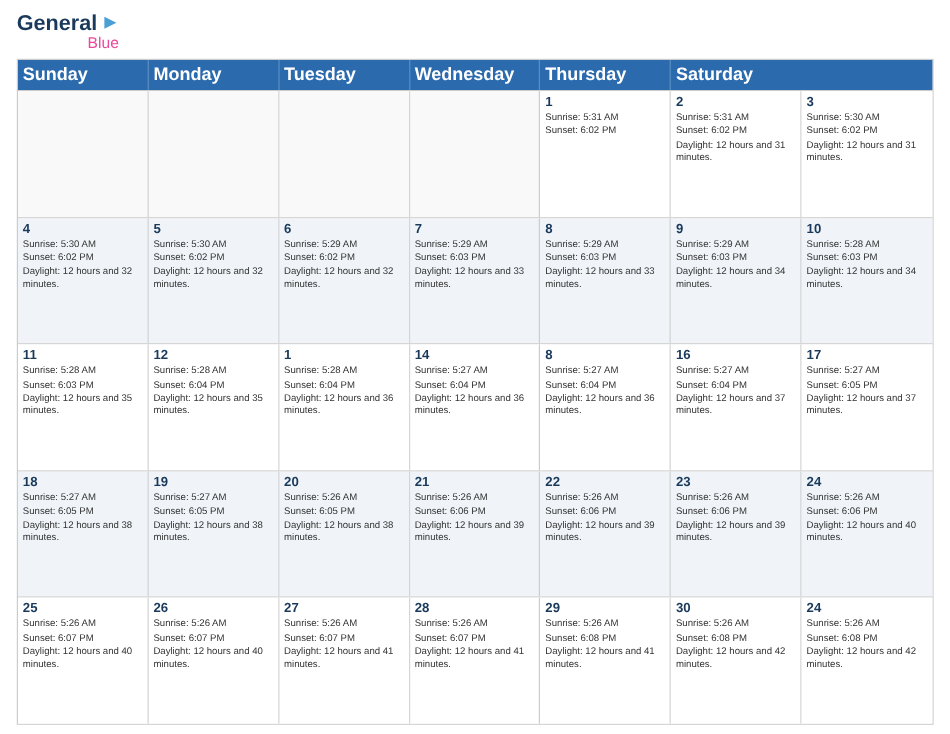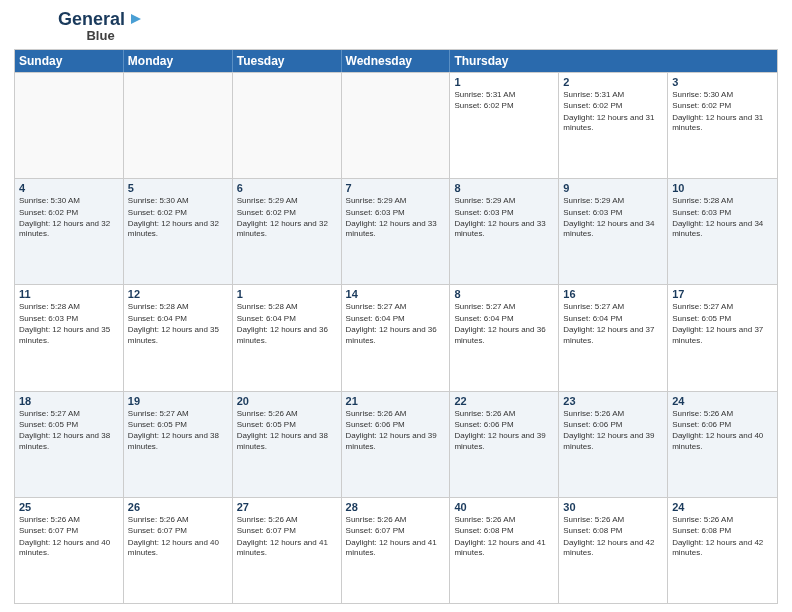--- a/index.html
+++ b/index.html
@@ -19,33 +19,32 @@
     }
     .header {
       display: flex;
       justify-content: space-between;
       align-items: flex-start;
       margin-bottom: 6px;
     }
     .logo {
       display: flex;
       flex-direction: column;
-      align-items: center;
-      margin-left: 44px;
+      align-items: flex-end;
     }
     .logo-text {
       font-size: 18px;
       font-weight: bold;
       color: #1a3a5c;
       line-height: 1;
     }
     .logo-blue {
       font-size: 13px;
-      font-weight: bold;
-      color: #404040;
+      font-weight: normal;
+      color: #ec4899;
     }
     .title-area {
       text-align: right;
     }
     .month-title {
       font-size: 32px;
       font-weight: bold;
       color: #1a3a5c;
       line-height: 1.1;
     }
@@ -59,21 +58,21 @@
       flex-direction: column;
       border: 1px solid #ccc;
     }
     .cal-header {
       display: grid;
       grid-template-columns: repeat(7, 1fr);
       background: #2a6aad;
     }
     .cal-header-cell {
       color: #fff;
-      font-size: 12px;
+      font-size: 15px;
       font-weight: bold;
       padding: 4px 4px;
       text-align: left;
       border-right: 1px solid #5a8fc4;
     }
     .cal-header-cell:last-child { border-right: none; }
     .cal-body {
       display: flex;
       flex-direction: column;
       flex: 1;
@@ -129,20 +128,21 @@
     </div>
   </div>
 
   <div class="calendar">
     <div class="cal-header">
     <div class="cal-header-cell">Sunday</div>
         <div class="cal-header-cell">Monday</div>
         <div class="cal-header-cell">Tuesday</div>
         <div class="cal-header-cell">Wednesday</div>
         <div class="cal-header-cell">Thursday</div>
+        <div class="cal-header-cell">Saturday</div>
       </div>
     <div class="cal-body">
     <div class="cal-row">
           <div class="cal-cell empty"></div>
           <div class="cal-cell empty"></div>
           <div class="cal-cell empty"></div>
           <div class="cal-cell empty"></div>
           <div class="cal-cell">
             <div class="day-num">1</div>
             <div class="cell-text">Sunrise: 5:31 AM</div>
@@ -312,21 +312,21 @@
             <div class="cell-text">Sunset: 6:07 PM</div>
             <div class="cell-text">Daylight: 12 hours and 41 minutes.</div>
           </div>
           <div class="cal-cell">
             <div class="day-num">28</div>
             <div class="cell-text">Sunrise: 5:26 AM</div>
             <div class="cell-text">Sunset: 6:07 PM</div>
             <div class="cell-text">Daylight: 12 hours and 41 minutes.</div>
           </div>
           <div class="cal-cell">
-            <div class="day-num">40</div>
+            <div class="day-num">29</div>
             <div class="cell-text">Sunrise: 5:26 AM</div>
             <div class="cell-text">Sunset: 6:08 PM</div>
             <div class="cell-text">Daylight: 12 hours and 41 minutes.</div>
           </div>
           <div class="cal-cell">
             <div class="day-num">30</div>
             <div class="cell-text">Sunrise: 5:26 AM</div>
             <div class="cell-text">Sunset: 6:08 PM</div>
             <div class="cell-text">Daylight: 12 hours and 42 minutes.</div>
           </div>

